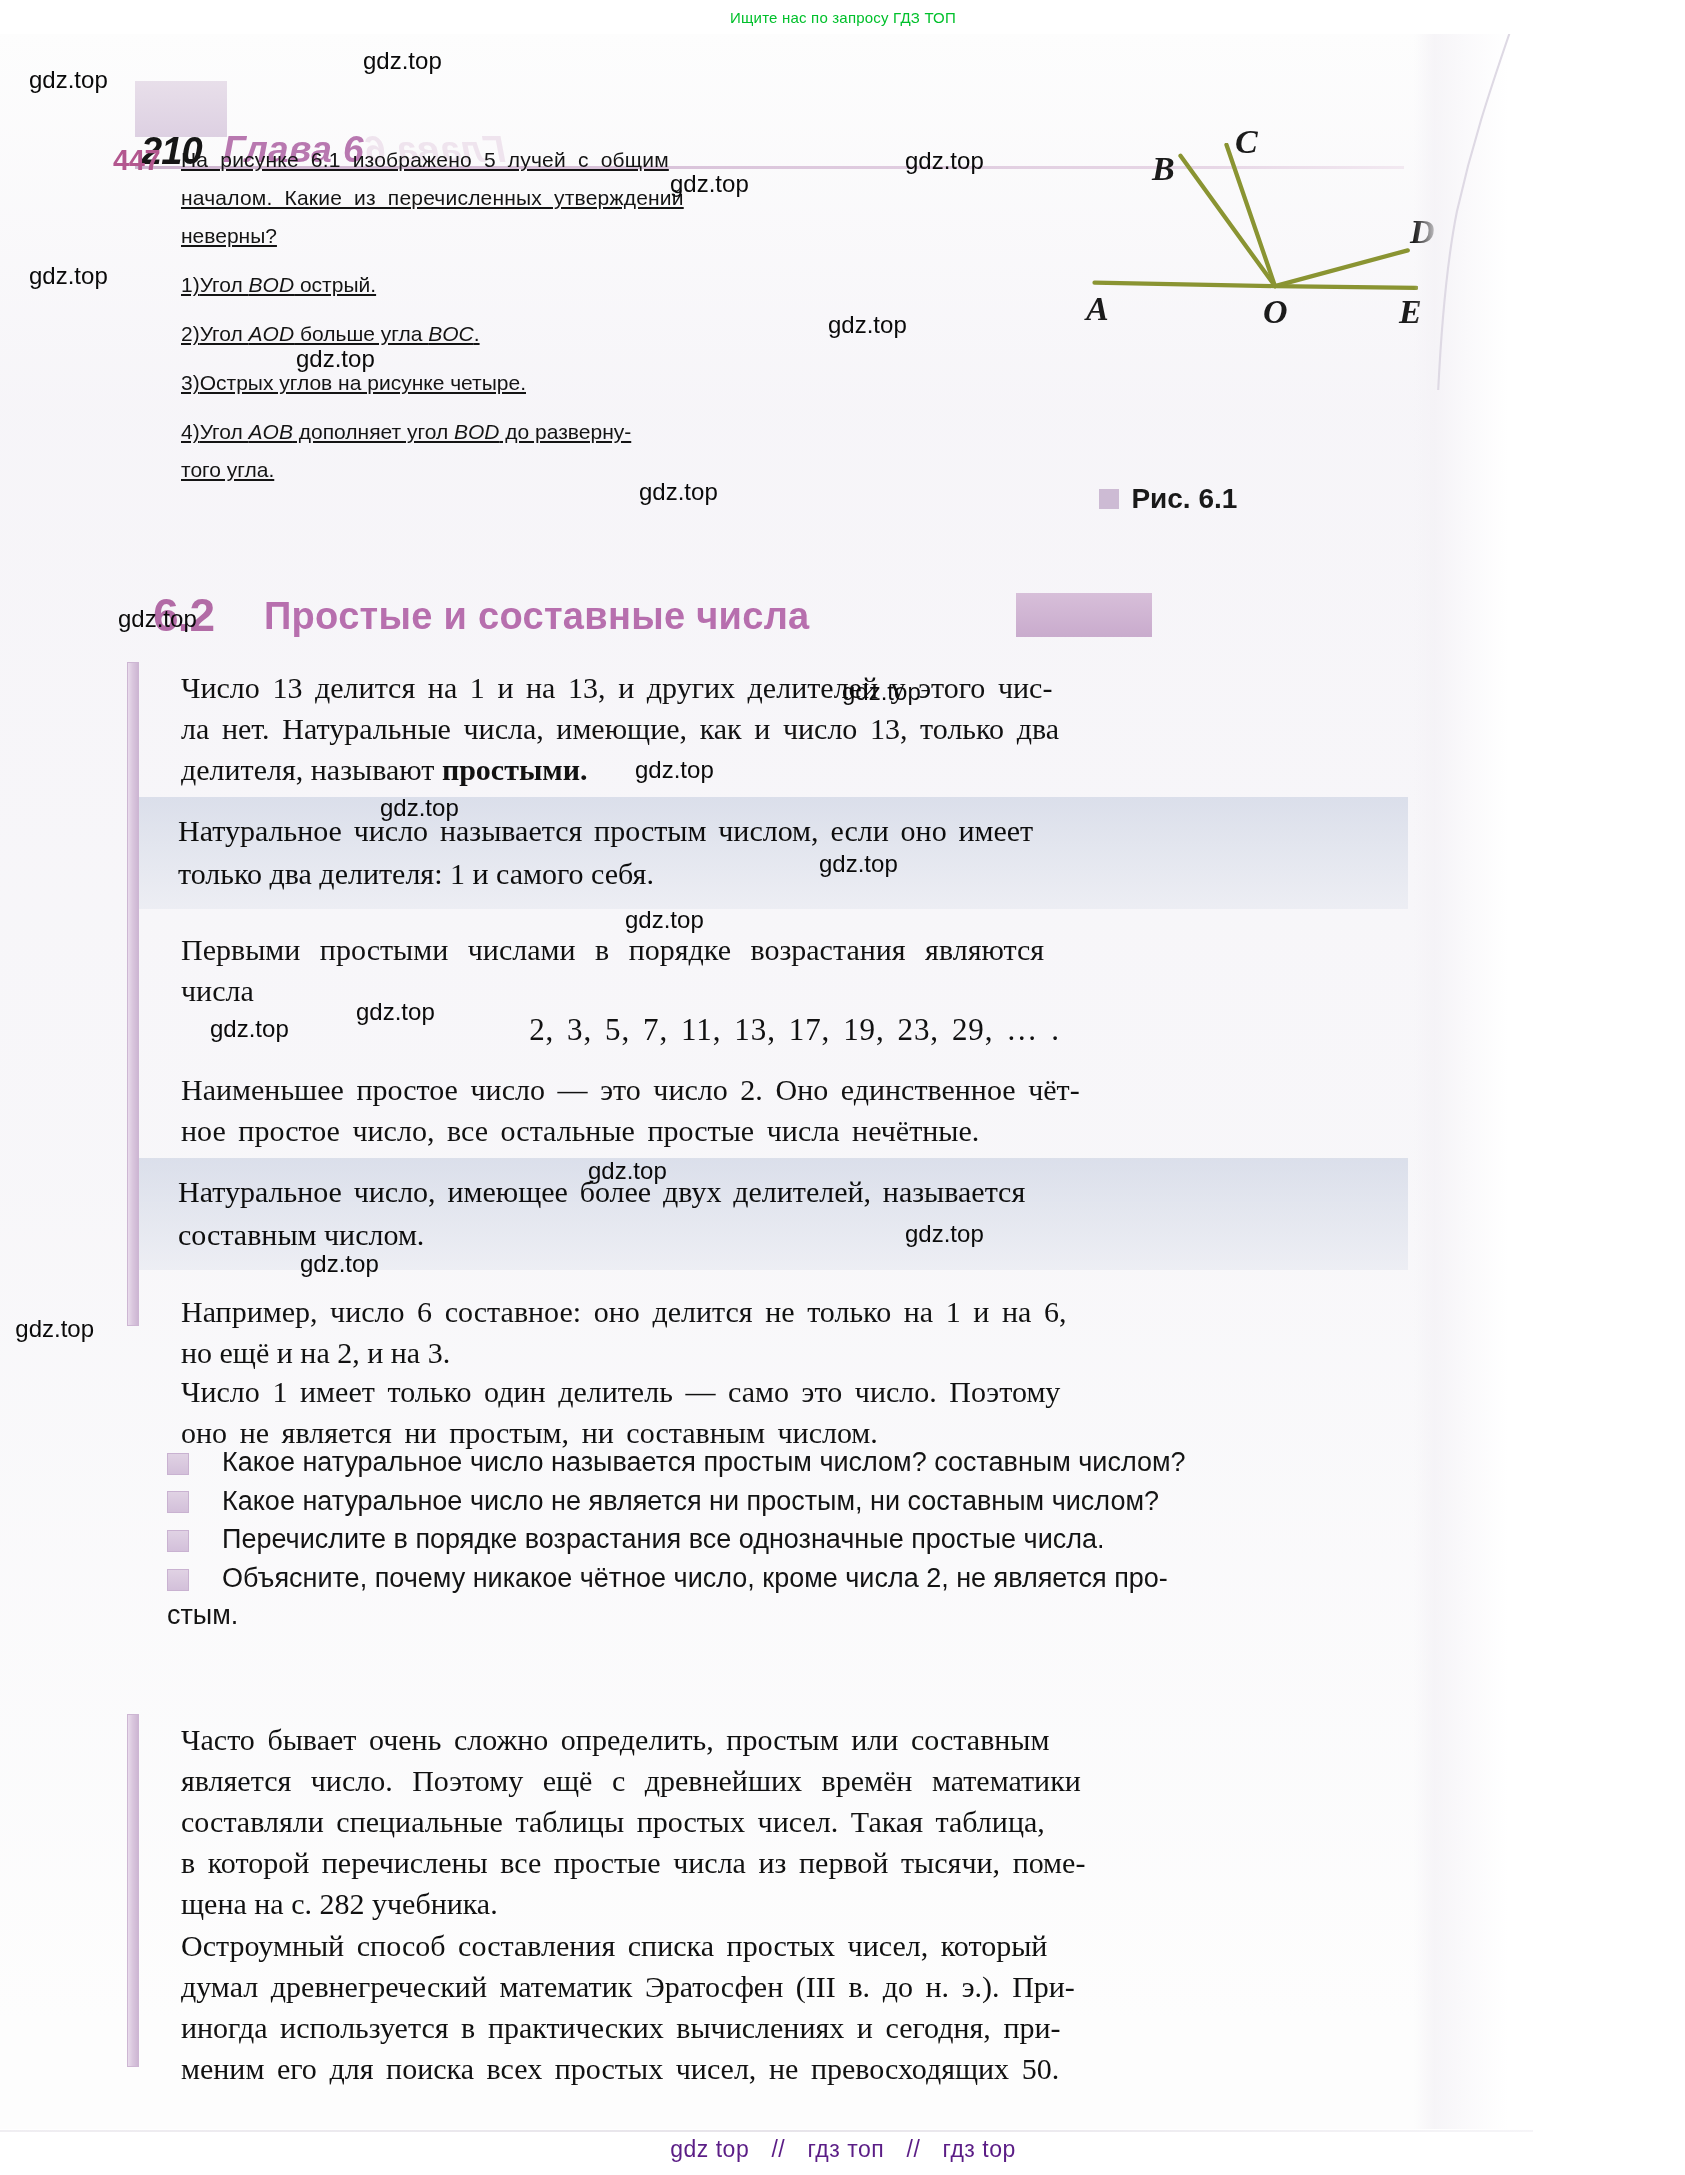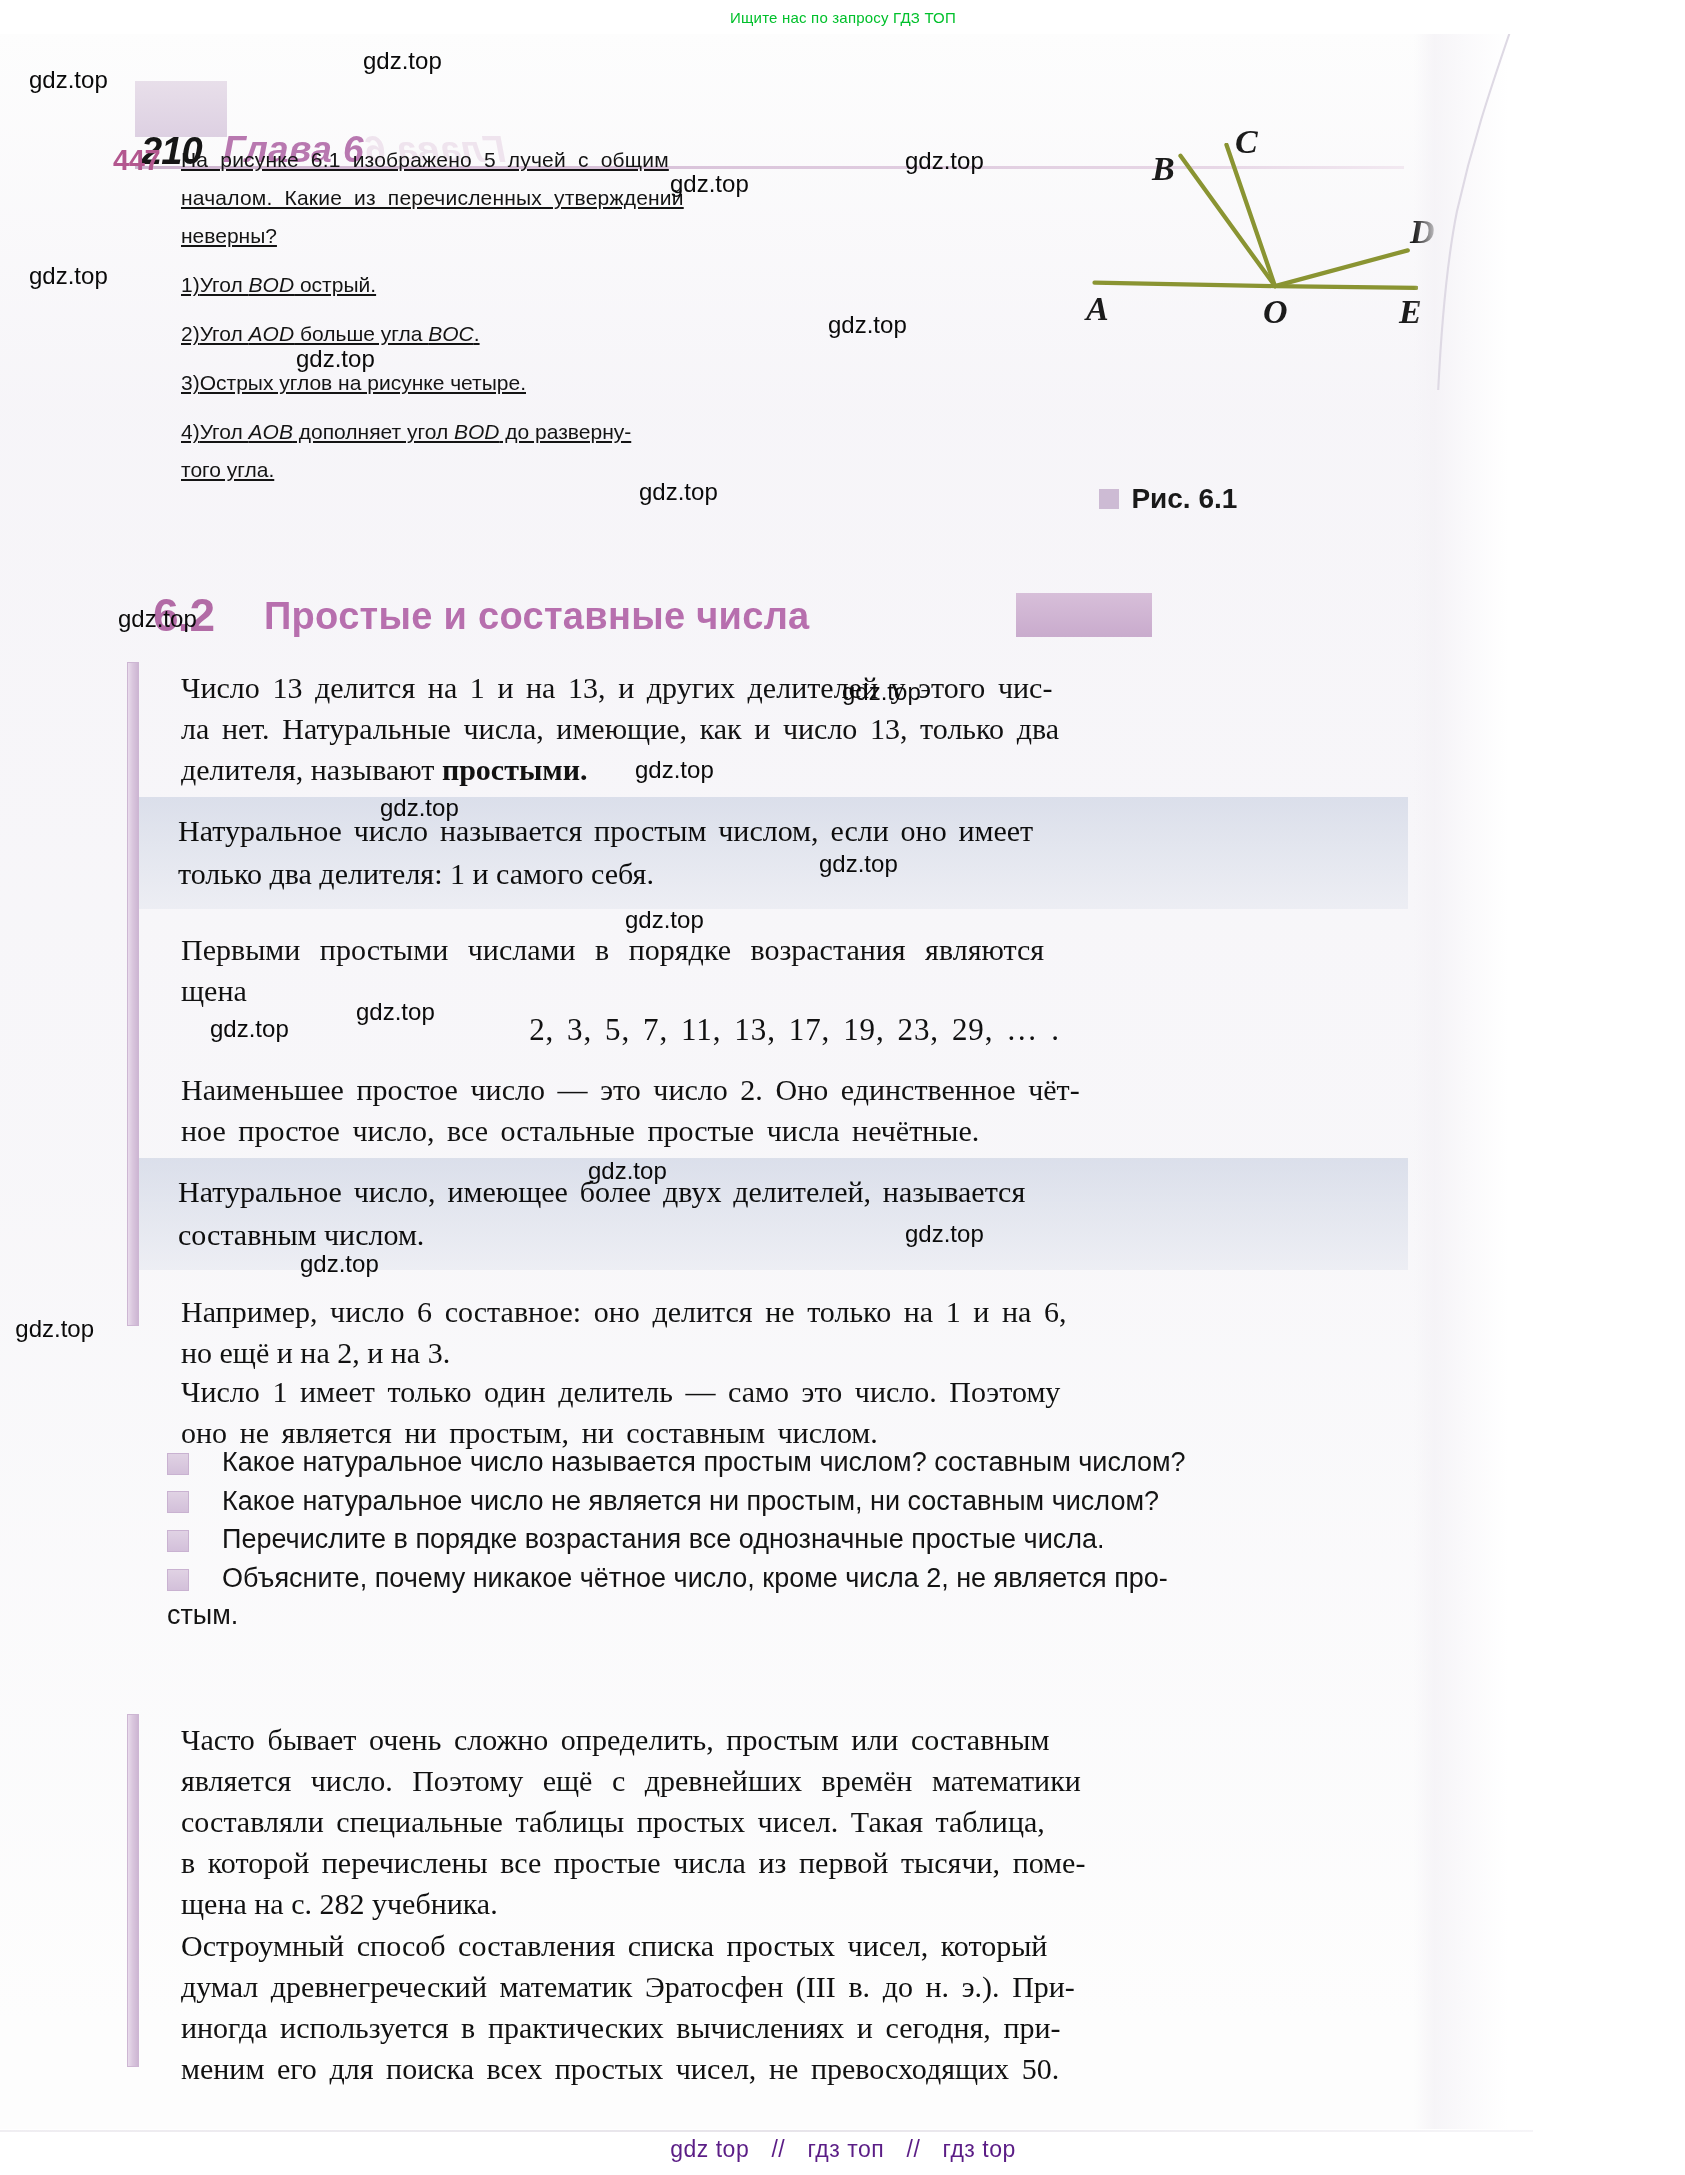--- a/index.html
+++ b/index.html
@@ -338,21 +338,21 @@
     <div class="bl"><span>делителя, называют </span><b>простыми.</b></div>
   </div>
 
   <div class="definition" style="top:765px;">
     <div class="dl j">Натуральное число называется простым числом, если оно имеет</div>
     <div class="dl">только два делителя: 1 и самого себя.</div>
   </div>
 
   <div class="body-block" style="top:897px;">
     <div class="bl j2">Первыми простыми числами в порядке возрастания являются</div>
-    <div class="bl">щена</div>
+    <div class="bl">числа</div>
   </div>
 
   <div id="primes-row">2, 3, 5, 7, 11, 13, 17, 19, 23, 29, … .</div>
 
   <div class="body-block" style="top:1037px;">
     <div class="bl j">Наименьшее простое число — это число 2. Оно единственное чёт-</div>
     <div class="bl j">ное простое число, все остальные простые числа нечётные.</div>
   </div>
 
   <div class="definition" style="top:1126px;">

